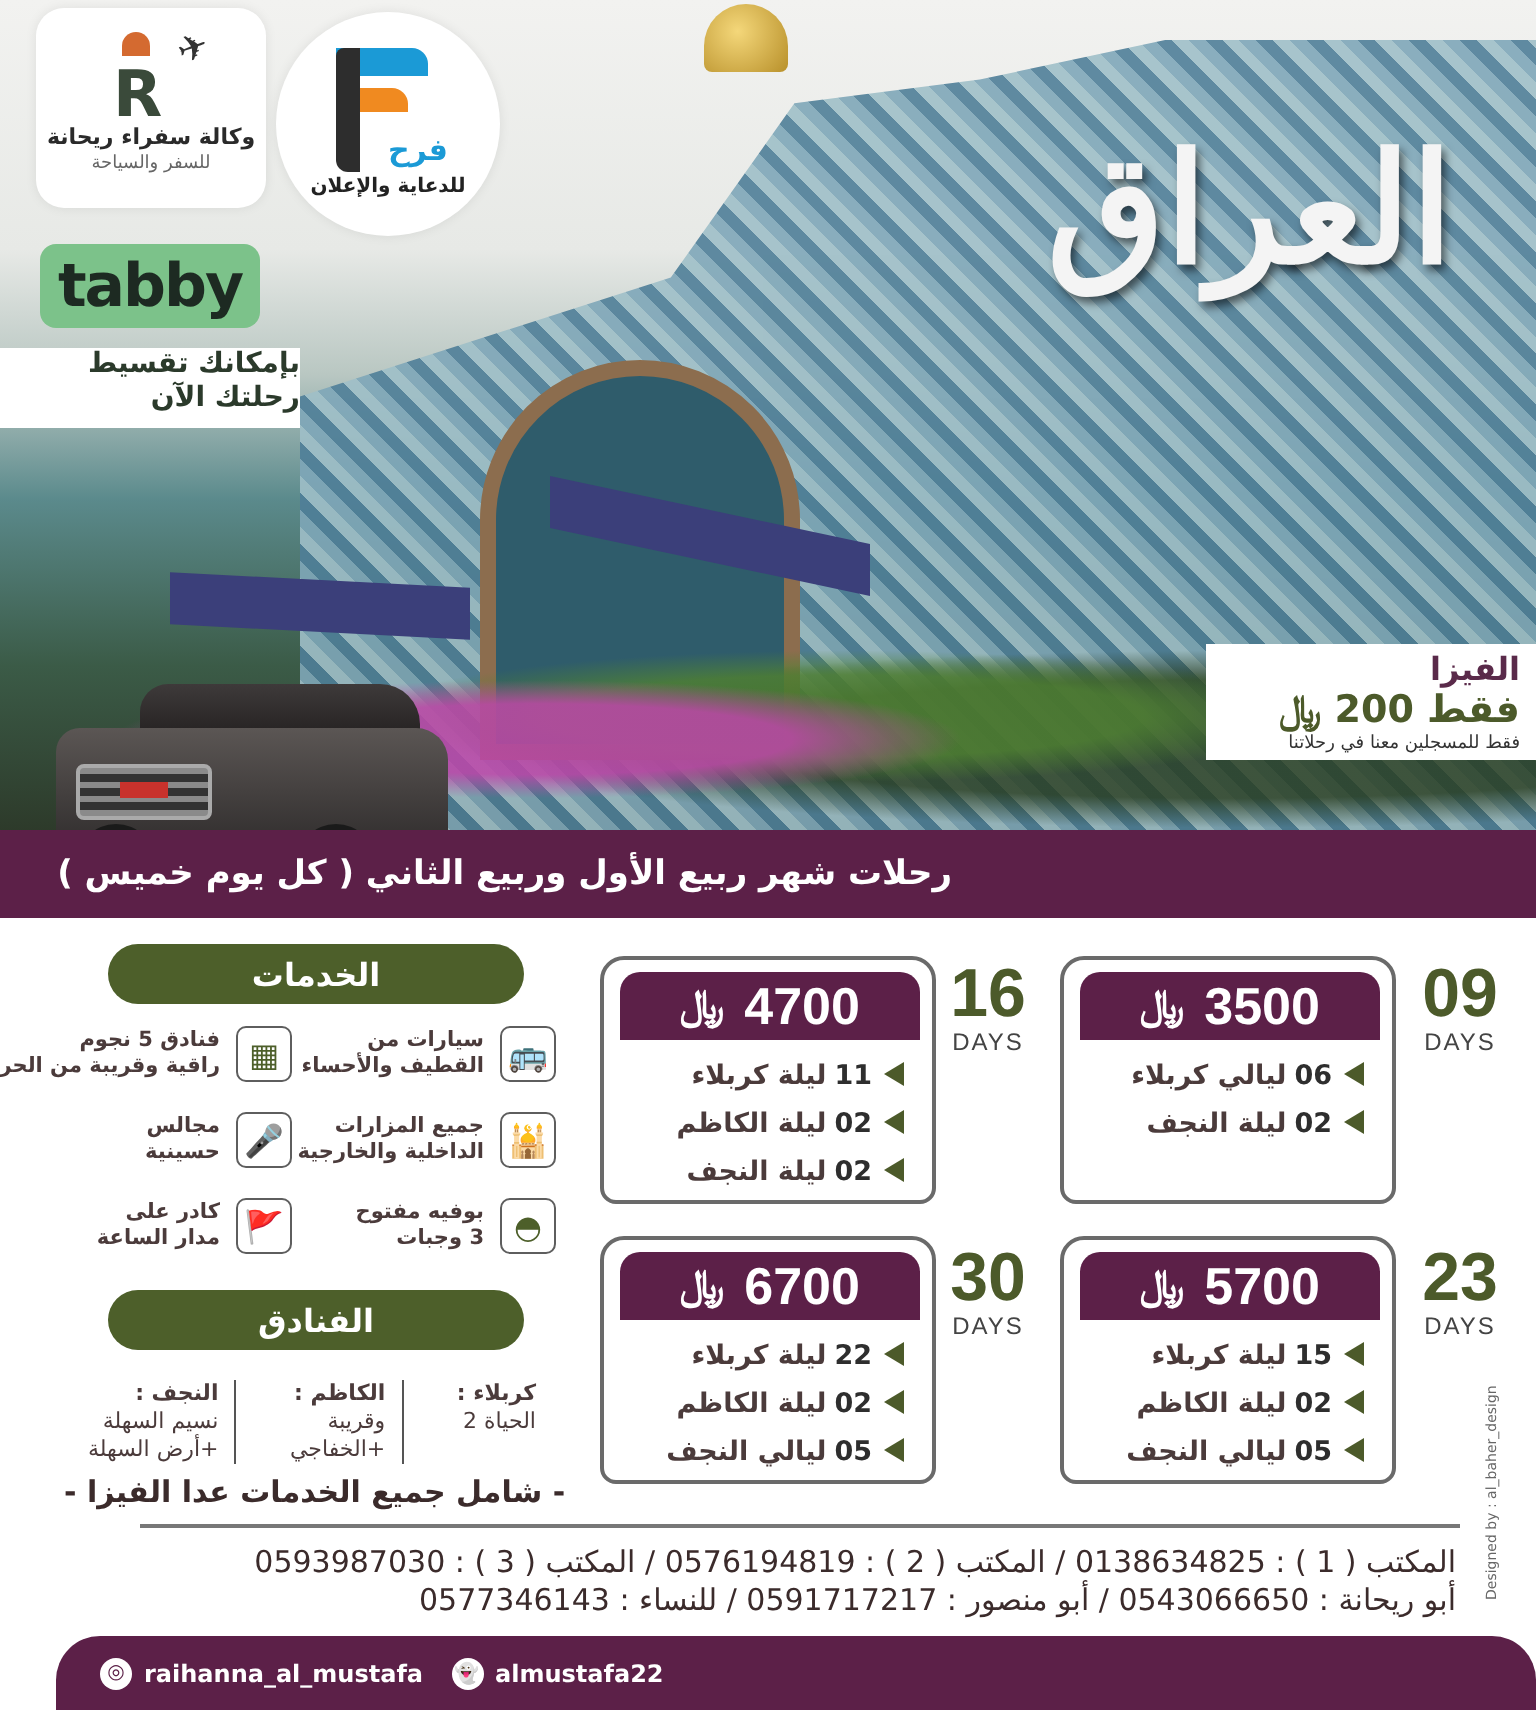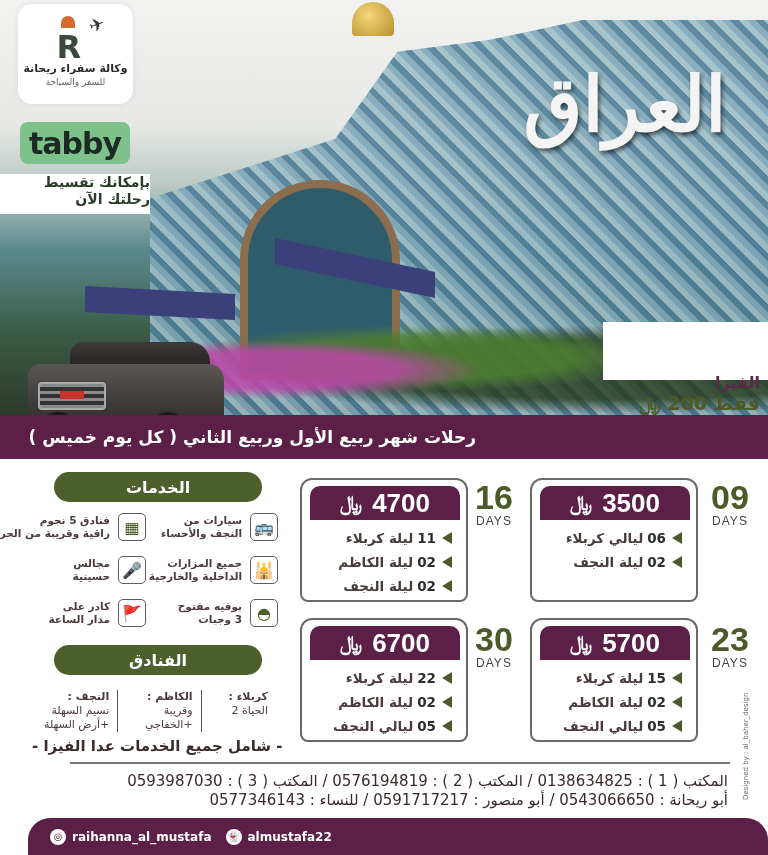--- a/index.html
+++ b/index.html
@@ -44,21 +44,21 @@
 
   .tabby { position: absolute; left: 20px; top: 122px; width: 110px; height: 42px; background: #7cc28a; border-radius: 8px;
     display: flex; align-items: center; justify-content: center; font: bold 30px "DejaVu Sans", sans-serif; color: #1d2a22; letter-spacing: -1px; }
   .tabby-note { position: absolute; left: 0; top: 174px; width: 150px; height: 40px; background: #ffffff; direction: rtl; text-align: center; }
   .tabby-note div { font: bold 14px "DejaVu Sans", sans-serif; color: #2b3a2b; line-height: 17px; text-align: right; }
 
   .iraq-title { position: absolute; left: 520px; top: 45px; width: 210px; height: 120px; direction: rtl;
     font: bold 76px "DejaVu Serif", serif; color: #f4f4f4; text-shadow: 2px 3px 4px rgba(0,0,0,0.55); text-align: center; line-height: 120px; }
 
   .visa-card { position: absolute; left: 603px; top: 322px; width: 165px; height: 58px; background: #ffffff; direction: rtl; padding: 4px 8px 0 0; }
-  .visa-card .t1 { font: bold 16px "DejaVu Sans", sans-serif; color: #5a2a4a; line-height: 18px; margin-top: 48px; }
+  .visa-card .t1 { font: bold 16px "DejaVu Sans", sans-serif; color: #5a2a4a; line-height: 18px; }
   .visa-card .t2 { font: bold 19px "DejaVu Sans", sans-serif; color: #4c5a2a; line-height: 22px; }
   .visa-card .t3 { font: 9px "DejaVu Sans", sans-serif; color: #333; line-height: 12px; }
 
   .car { position: absolute; left: 28px; top: 342px; width: 196px; height: 108px; }
   .car .body { position: absolute; left: 0; top: 22px; width: 196px; height: 62px; background: linear-gradient(180deg, #5b5654, #2f2c2c); border-radius: 12px 16px 8px 8px; }
   .car .roof { position: absolute; left: 42px; top: 0; width: 140px; height: 32px; background: linear-gradient(180deg, #3e3a3a, #1f1c1c); border-radius: 14px 20px 0 0; }
   .car .grill { position: absolute; left: 10px; top: 40px; width: 68px; height: 28px; background: repeating-linear-gradient(180deg, #8a8a8a 0 3px, #333 3px 7px); border: 2px solid #aaa; border-radius: 4px; }
   .car .badge { position: absolute; left: 32px; top: 49px; width: 24px; height: 8px; background: #c8322c; }
   .car .wheel { position: absolute; top: 70px; width: 40px; height: 40px; border-radius: 20px; background: radial-gradient(circle, #9a9a9a 0 35%, #1a1a1a 40%); }
   .car .w1 { left: 120px; } .car .w2 { left: 10px; }
@@ -124,20 +124,29 @@
   <div class="logo-card logo-raihana">
     <div class="mark">
       <span class="dot"></span>
         <span class="r">R</span>
         <span class="plane">✈</span>
     </div>
     <div class="name">وكالة سفراء ريحانة</div>
     <div class="sub">للسفر والسياحة</div>
   </div>
 
+  <div class="logo-card logo-farah">
+    <div class="f">
+        <span class="b1"></span>
+        <span class="b2"></span>
+        <span class="b3"></span>
+      </div>
+    <div class="name">فرح</div>
+    <div class="sub">للدعاية والإعلان</div>
+  </div>
 
   <div class="tabby">tabby</div>
   <div class="tabby-note">
     <div>بإمكانك تقسيط</div>
     <div>رحلتك الآن</div>
   </div>
 
   <div class="iraq-title">العراق</div>
 
   <div class="car">
@@ -222,21 +231,21 @@
   <div class="n">30</div>
   <div class="l">DAYS</div>
 </div>
 
 <div class="pill" style="top:472px;">الخدمات</div>
 
 <div class="svc" style="right:490px; top:513px;">
   <span class="ico">🚌</span>
   <div class="txt">
       <div>سيارات من</div>
-      <div>النجف والأحساء</div>
+      <div>القطيف والأحساء</div>
     </div>
 </div>
 <div class="svc" style="right:622px; top:513px;">
   <span class="ico">▦</span>
   <div class="txt">
       <div>فنادق 5 نجوم</div>
       <div>راقية وقريبة من الحرم</div>
     </div>
 </div>
 <div class="svc" style="right:490px; top:556px;">

